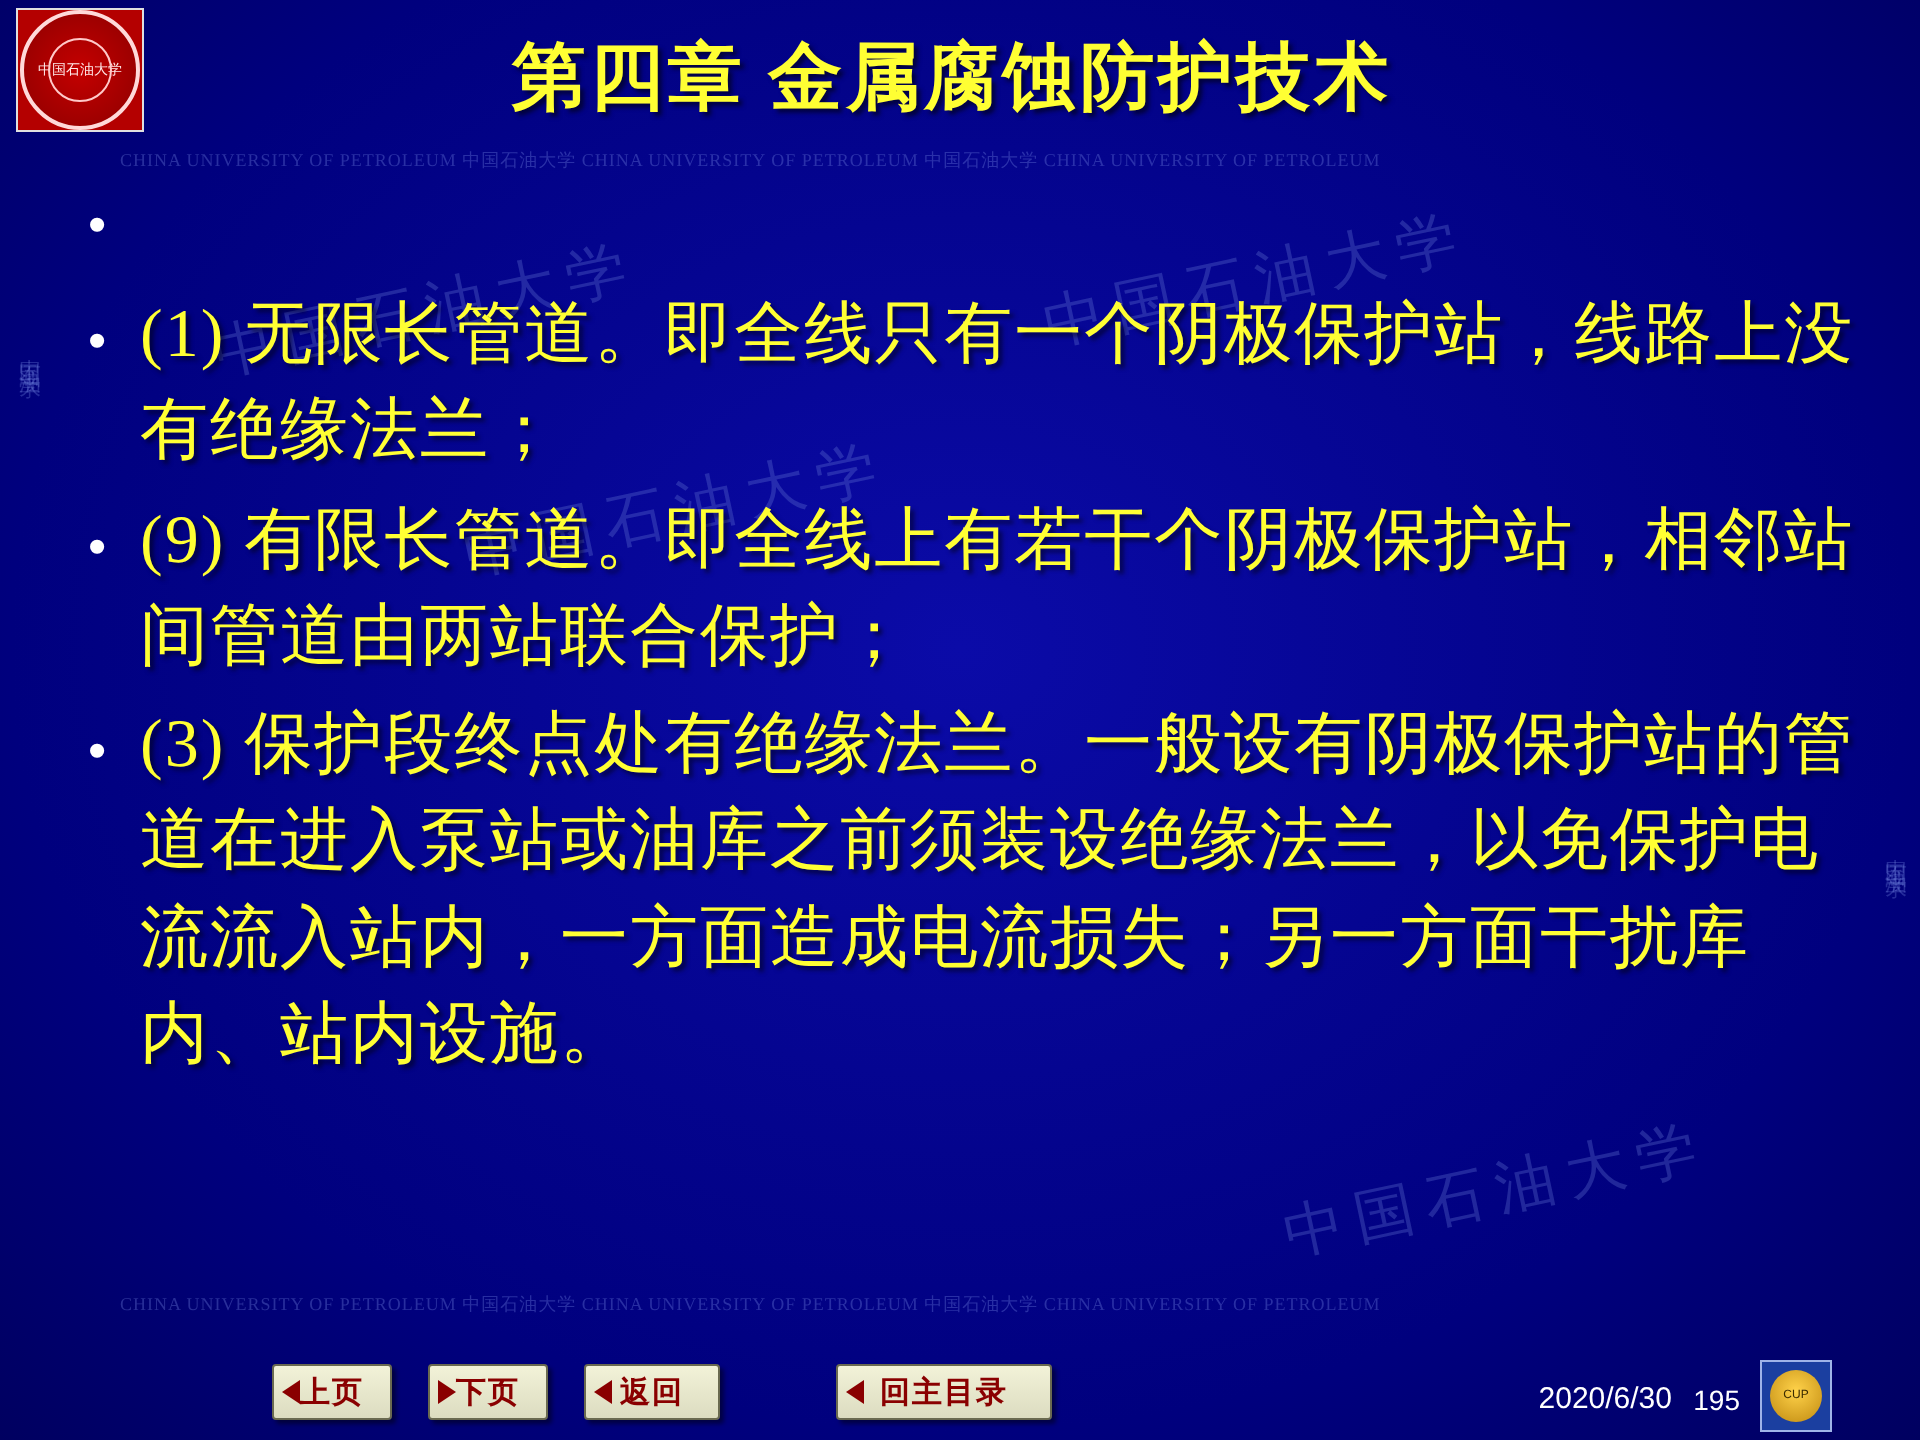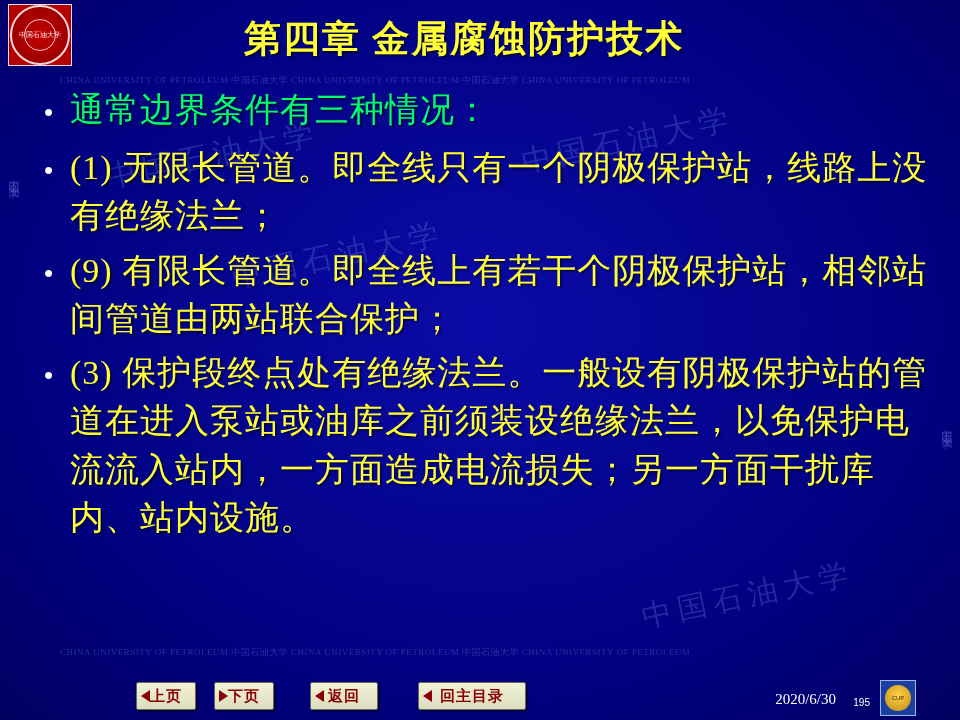--- a/index.html
+++ b/index.html
@@ -79,21 +79,21 @@
   .logo .seal span {
     font-size: 7px;
     color: #ffe9e9;
     font-family: "Liberation Serif", serif;
     line-height: 1;
     text-align: center;
   }
 
   .slide-title {
     position: absolute;
-    left: 0;
+    left: 12px;
     top: 14px;
     width: 928px;
     text-align: center;
     font-family: "Liberation Serif", serif;
     font-size: 37px;
     font-weight: bold;
     color: #ffff33;
     letter-spacing: 2px;
     text-shadow: 2px 2px 2px rgba(0,0,0,0.55);
   }
@@ -162,47 +162,47 @@
   .navbtn .arrow {
     position: absolute;
     left: 4px;
     top: 50%;
     transform: translateY(-50%);
     width: 0;
     height: 0;
   }
   #btn-prev { left: 136px; bottom: 10px; width: 58px; }
   #btn-next { left: 214px; bottom: 10px; width: 58px; }
-  #btn-back { left: 310px; bottom: 10px; width: 66px; }
+  #btn-back { left: 292px; bottom: 10px; width: 66px; }
   #btn-home { left: 418px; bottom: 10px; width: 106px; text-align: center; }
 
   .tri-left {
     border-top: 6px solid transparent;
     border-bottom: 6px solid transparent;
     border-right: 9px solid #8a0000;
   }
   .tri-right {
     border-top: 6px solid transparent;
     border-bottom: 6px solid transparent;
     border-left: 9px solid #8a0000;
   }
 
   .date {
     position: absolute;
     right: 84px;
     bottom: 12px;
     font-size: 15px;
     color: #ffffff;
-    font-family: Liberation Serif, serif;
+    font-family: Liberation Sans, sans-serif;
   }
   .pageno {
     position: absolute;
     right: 50px;
     bottom: 12px;
-    font-size: 10px;
+    font-size: 14px;
     color: #ffffff;
     font-family: "Liberation Sans", sans-serif;
     margin-top: 32px;
   }
   .corner-logo {
     position: absolute;
     right: 4px;
     bottom: 4px;
     width: 34px;
     height: 34px;
@@ -245,21 +245,20 @@
       <span>中国石油大学</span>
     </div>
   </div>
 
   <div class="slide-title">第四章     金属腐蚀防护技术</div>
 
   <div class="body">
 
     <div class="bullet">
       <div class="dot">•</div>
-      <div class="btext green">通常边界条件有三种情况：</div>
     </div>
 
     <div class="bullet">
       <div class="dot">•</div>
       <div class="btext yellow">(1)  无限长管道。即全线只有一个阴极保护站，线路上没有绝缘法兰；</div>
     </div>
 
     <div class="bullet">
       <div class="dot">•</div>
       <div class="btext yellow">(9)  有限长管道。即全线上有若干个阴极保护站，相邻站间管道由两站联合保护；</div>

